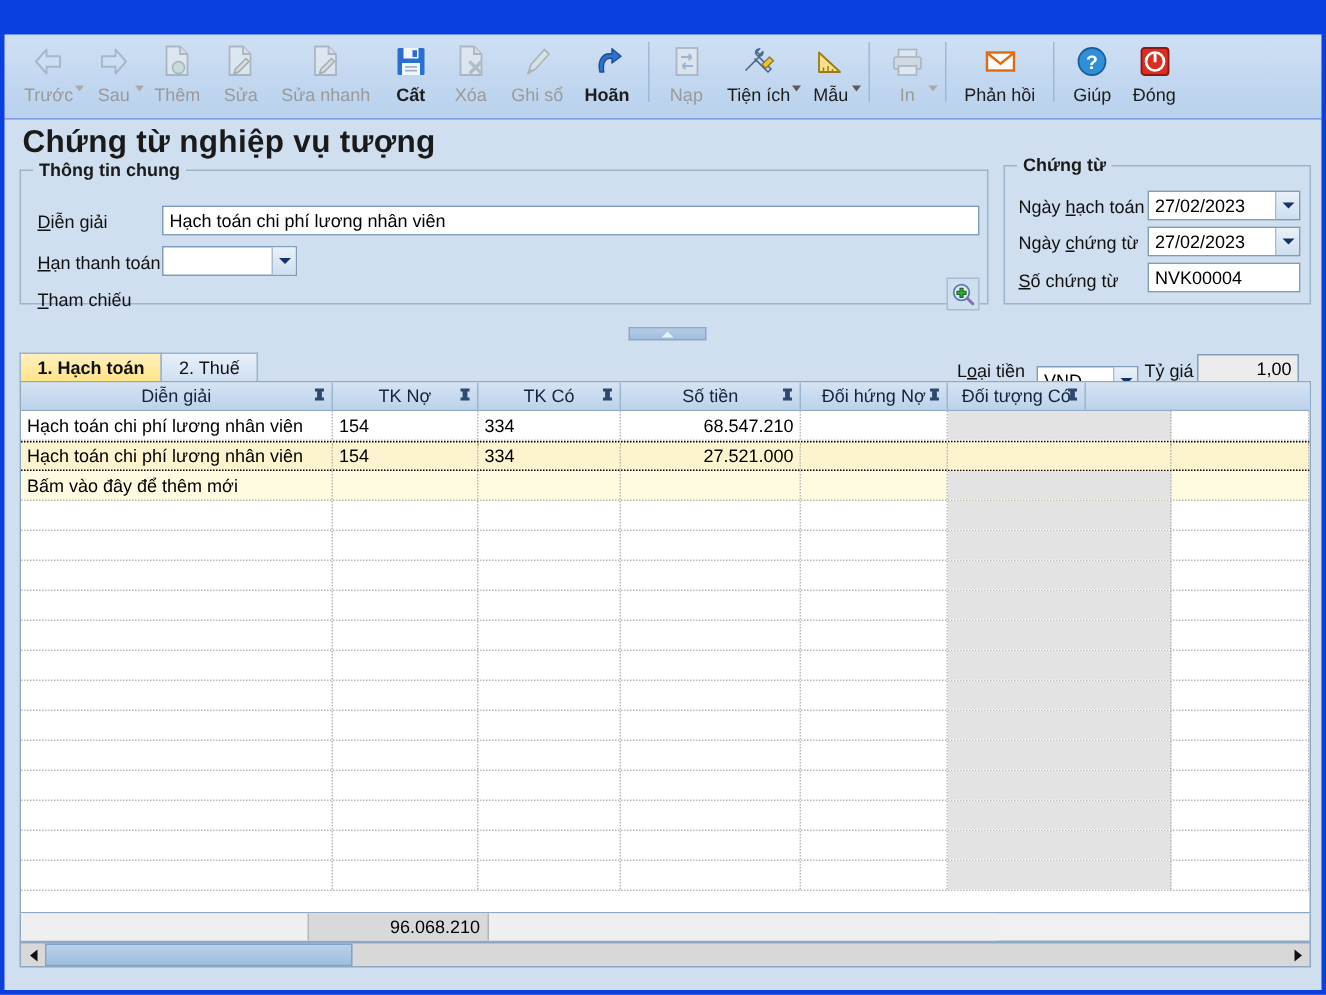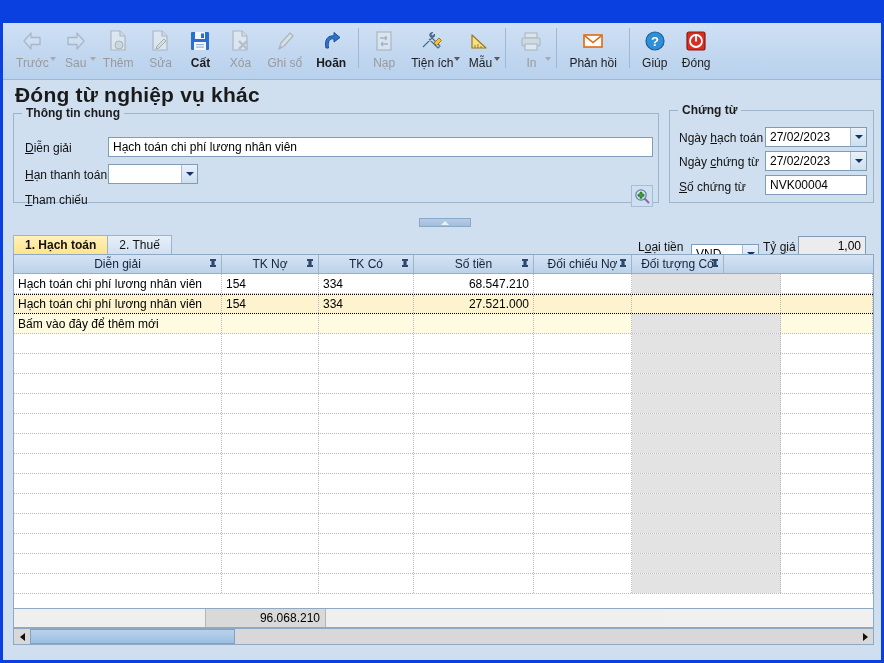--- a/index.html
+++ b/index.html
@@ -392,20 +392,30 @@
       <div class="tb-icon">
         <svg width="22" height="24" viewBox="0 0 22 24">
             <path d="M4 2 H13 L18 7 V21 H4 Z" fill="#f4f4ef" stroke="#8a8a8a" stroke-width="1.2"></path>
             <path d="M13 2 V7 H18" fill="#dcdcd4" stroke="#8a8a8a" stroke-width="1.2"></path>
             <path d="M8 17 L15 10 L17 12 L10 19 L7 20 Z" fill="#e8e2c8" stroke="#7a7a5a" stroke-width="1"></path>
           </svg>
       </div>
       <div class="tb-label">Sửa</div>
     </div>
 
+    <div class="tb-item disabled">
+      <div class="tb-icon">
+        <svg width="22" height="24" viewBox="0 0 22 24">
+            <path d="M4 2 H13 L18 7 V21 H4 Z" fill="#f4f4ef" stroke="#8a8a8a" stroke-width="1.2"></path>
+            <path d="M13 2 V7 H18" fill="#dcdcd4" stroke="#8a8a8a" stroke-width="1.2"></path>
+            <path d="M8 17 L15 10 L17 12 L10 19 L7 20 Z" fill="#e8e2c8" stroke="#7a7a5a" stroke-width="1"></path>
+          </svg>
+      </div>
+      <div class="tb-label">Sửa nhanh</div>
+    </div>
 
     <div class="tb-item bold">
       <div class="tb-icon">
         <svg width="22" height="22" viewBox="0 0 22 22">
             <rect x="2" y="2" width="18" height="18" rx="1" fill="#2a6fd0"></rect>
             <rect x="6" y="2" width="10" height="7" fill="#f2f6fb"></rect>
             <rect x="12" y="3.5" width="3" height="4.5" fill="#2a6fd0"></rect>
             <rect x="5" y="12" width="12" height="8" fill="#f2f6fb"></rect>
             <rect x="7" y="14" width="8" height="1.2" fill="#9bb4d2"></rect>
             <rect x="7" y="16.5" width="8" height="1.2" fill="#9bb4d2"></rect>
@@ -524,21 +534,21 @@
             <rect x="10.1" y="4.5" width="1.9" height="7" fill="#ffffff"></rect>
           </svg>
       </div>
       <div class="tb-label">Đóng</div>
     </div>
 
   </div>
 
   <div class="body">
 
-    <div class="page-title">Đóng từ nghiệp vụ khác</div>
+    <div class="page-title">Chứng từ nghiệp vụ tượng</div>
 
     <div class="group" id="grp-general">
       <div class="legend">Thông tin chung</div>
     </div>
     <div class="fld-label" style="left:22px; top:61px;"><u>D</u>iễn giải</div>
     <div class="txt" style="left:105px; top:57px; width:545px;">Hạch toán chi phí lương nhân viên</div>
 
     <div class="fld-label" style="left:22px; top:88px;"><u>H</u>ạn thanh toán</div>
     <div class="combo" style="left:105px; top:84px; width:90px;">
       <div class="val"></div>
@@ -618,21 +628,21 @@
                 <path d="M2 1 H8 V3 H6.6 V7 H8 V9 H2 V7 H3.4 V3 H2 Z" fill="#2d4a6e"></path>
               </svg></span>
           </div>
           <div class="gh-cell" style="width: 120px;">
             <span>Số tiền</span>
             <span class="pin"><svg width="10" height="12" viewBox="0 0 10 12">
                 <path d="M2 1 H8 V3 H6.6 V7 H8 V9 H2 V7 H3.4 V3 H2 Z" fill="#2d4a6e"></path>
               </svg></span>
           </div>
           <div class="gh-cell" style="width: 98px;">
-            <span>Đối chiếu Nợ</span>
+            <span>Đối hứng Nợ</span>
             <span class="pin"><svg width="10" height="12" viewBox="0 0 10 12">
                 <path d="M2 1 H8 V3 H6.6 V7 H8 V9 H2 V7 H3.4 V3 H2 Z" fill="#2d4a6e"></path>
               </svg></span>
           </div>
           <div class="gh-cell" style="width: 92px;">
             <span>Đối tượng Có</span>
             <span class="pin"><svg width="10" height="12" viewBox="0 0 10 12">
                 <path d="M2 1 H8 V3 H6.6 V7 H8 V9 H2 V7 H3.4 V3 H2 Z" fill="#2d4a6e"></path>
               </svg></span>
           </div>

